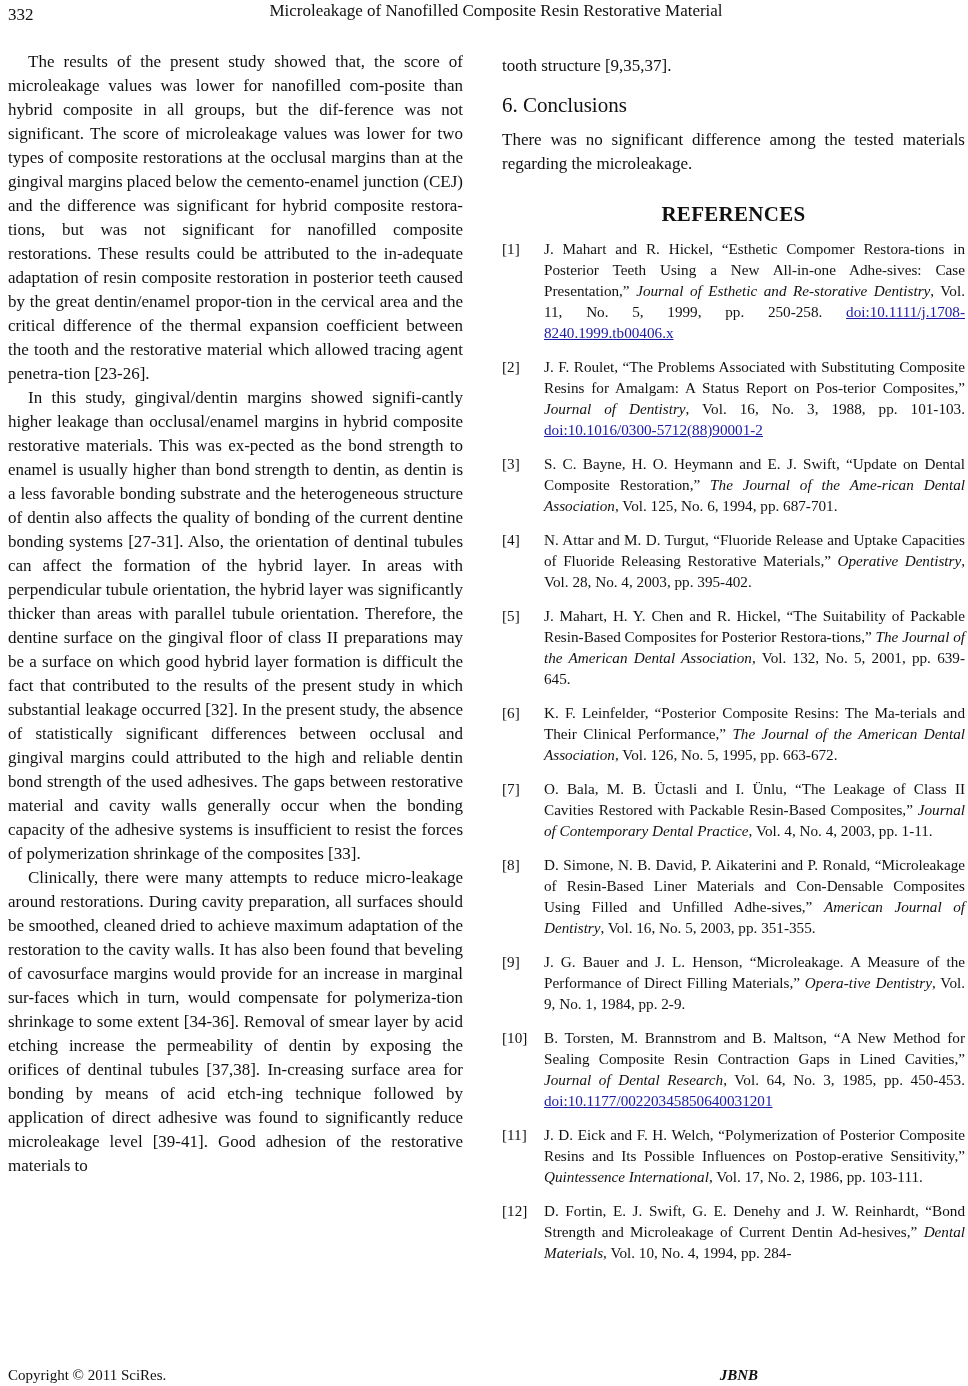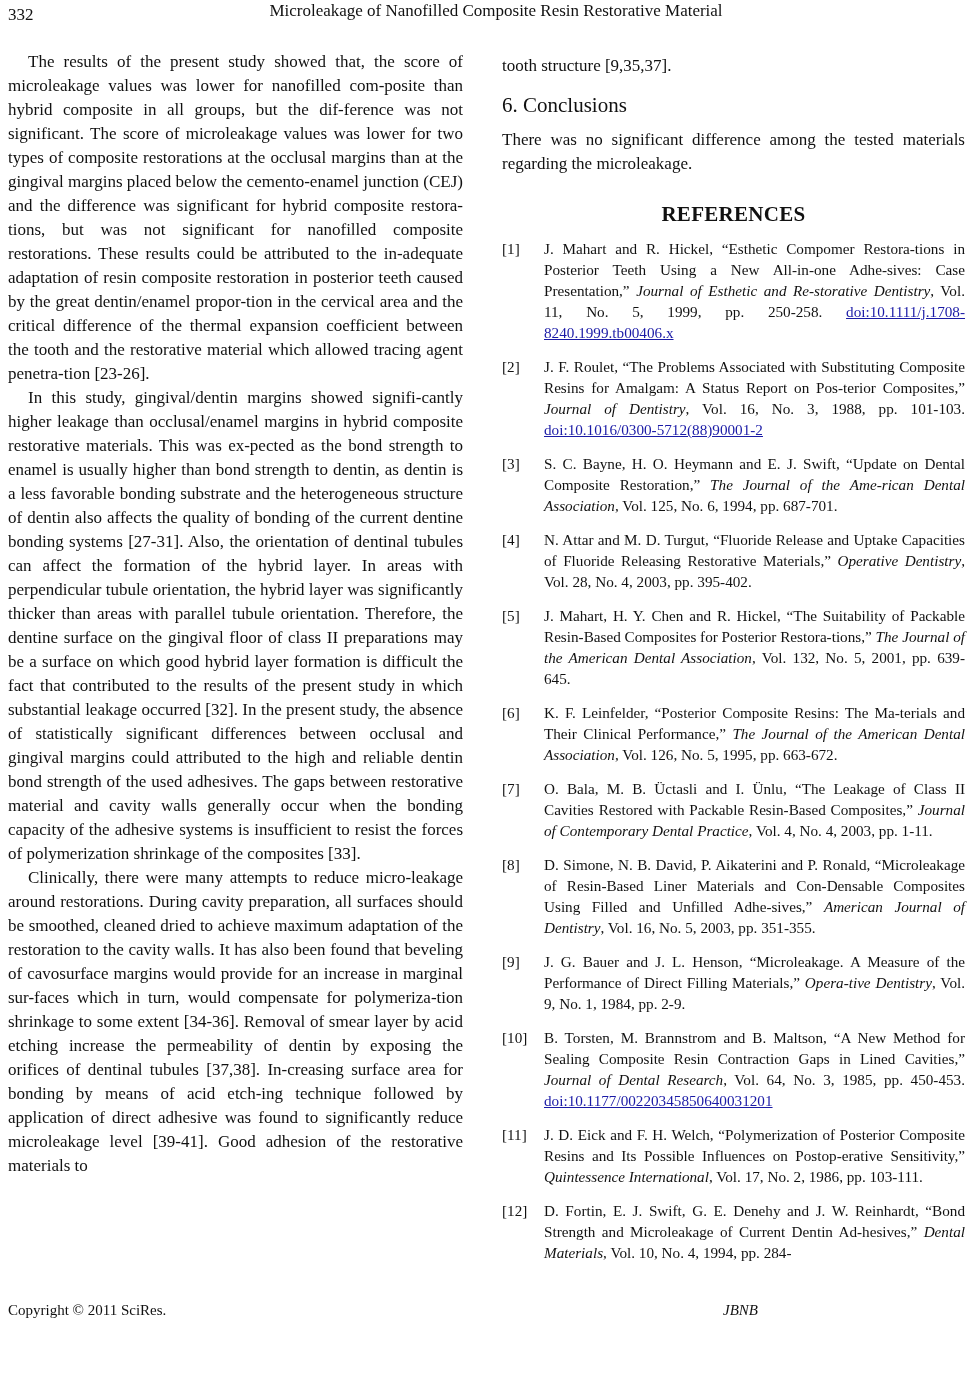--- a/index.html
+++ b/index.html
@@ -38,25 +38,25 @@
   .ref {
     display: flex; font-size: 15.2px; line-height: 21px; margin-bottom: 13px;
   }
   .ref .ref-num { width: 42px; flex: 0 0 42px; text-align: left; }
   .ref .ref-body { flex: 1; text-align: justify; }
   .ref .ref-body i { }
   .ref a {
     color: #1a1aa6; text-decoration: underline; cursor: pointer;
   }
   .footer {
-    position: absolute; left: 0; top: 1300px; width: 766px; height: 20px;
+    position: absolute; left: 0; top: 1365px; width: 766px; height: 20px;
     font-size: 15px; line-height: 20px;
   }
   .footer .copyright { position: absolute; left: 8px; top: 0; }
-  .footer .journal-abbr { position: absolute; right: 8px; top: 0; font-weight: normal; font-style: italic; }
+  .footer .journal-abbr { position: absolute; right: 8px; top: 0; font-weight: bold; font-style: italic; }
 </style>
 </head>
 <body>
 
 <div class="header">
   <span class="page-num">332</span>
   <span class="running-title">Microleakage of Nanofilled Composite Resin Restorative Material</span>
 </div>
 
 <div class="col-left">

